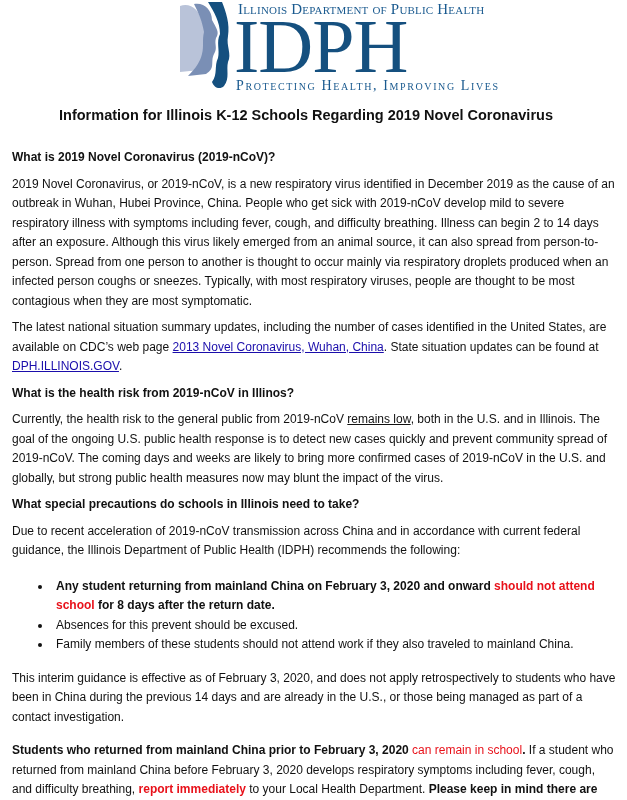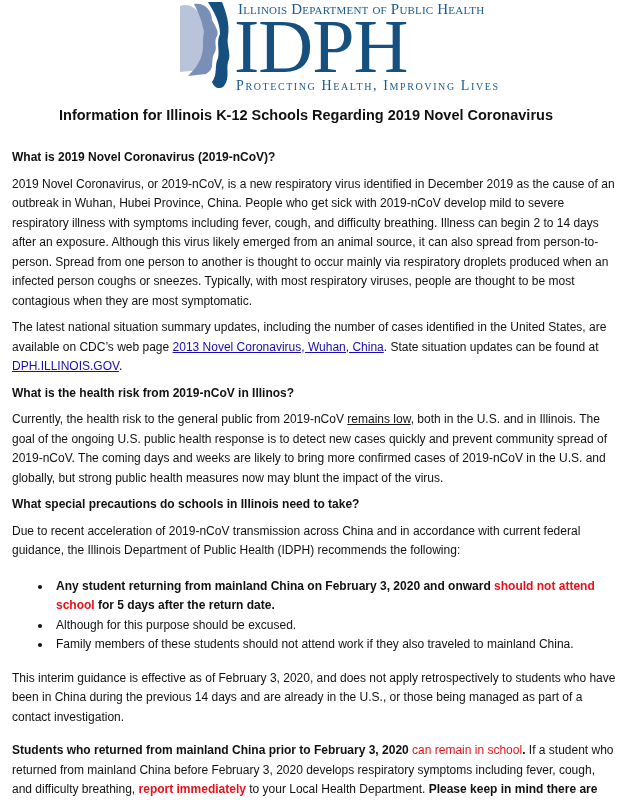--- a/index.html
+++ b/index.html
@@ -56,22 +56,22 @@
   <p>2019 Novel Coronavirus, or 2019-nCoV, is a new respiratory virus identified in December 2019 as the cause of an outbreak in Wuhan, Hubei Province, China. People who get sick with 2019-nCoV develop mild to severe respiratory illness with symptoms including fever, cough, and difficulty breathing. Illness can begin 2 to 14 days after an exposure. Although this virus likely emerged from an animal source, it can also spread from person-to-person. Spread from one person to another is thought to occur mainly via respiratory droplets produced when an infected person coughs or sneezes. Typically, with most respiratory viruses, people are thought to be most contagious when they are most symptomatic.</p>
   <p><span>The latest national situation summary updates, including the number of cases identified in the United States, are available on CDC’s web page </span><a href="#">2013 Novel Coronavirus, Wuhan, China</a><span>. State situation updates can be found at </span><a href="#">DPH.ILLINOIS.GOV</a><span>.</span></p>
 
   <div class="h">What is the health risk from 2019-nCoV in Illinos?</div>
   <p><span>Currently, the health risk to the general public from 2019-nCoV </span><span class="u">remains low</span><span>, both in the U.S. and in Illinois. The goal of the ongoing U.S. public health response is to detect new cases quickly and prevent community spread of 2019-nCoV. The coming days and weeks are likely to bring more confirmed cases of 2019-nCoV in the U.S. and globally, but strong public health measures now may blunt the impact of the virus.</span></p>
 
   <div class="h">What special precautions do schools in Illinois need to take?</div>
   <p>Due to recent acceleration of 2019-nCoV transmission across China and in accordance with current federal guidance, the Illinois Department of Public Health (IDPH) recommends the following:</p>
 
   <ul>
-    <li class="b"><span>Any student returning from mainland China on February 3, 2020 and onward </span><span class="red">should not attend school</span><span> for 5 days after the return date.</span></li>
-    <li>Although for this purpose should be excused.</li>
+    <li class="b"><span>Any student returning from mainland China on February 3, 2020 and onward </span><span class="red">should not attend school</span><span> for 8 days after the return date.</span></li>
+    <li>Absences for this prevent should be excused.</li>
     <li>Family members of these students should not attend work if they also traveled to mainland China.</li>
   </ul>
 
   <p style="margin-bottom:14px;">This interim guidance is effective as of February 3, 2020, and does not apply retrospectively to students who have been in China during the previous 14 days and are already in the U.S., or those being managed as part of a contact investigation.</p>
 
   <p><span class="b">Students who returned from mainland China prior to February 3, 2020 </span><span class="red">can remain in school</span><span class="b">.</span><span> If a student who returned from mainland China before February 3, 2020 develops respiratory symptoms including fever, cough, and difficulty breathing, </span><span class="red b">report immediately</span><span> to your Local Health Department. </span><span class="b">Please keep in mind there are other respiratory</span></p>
 
 </div>
 
 </body></html>

